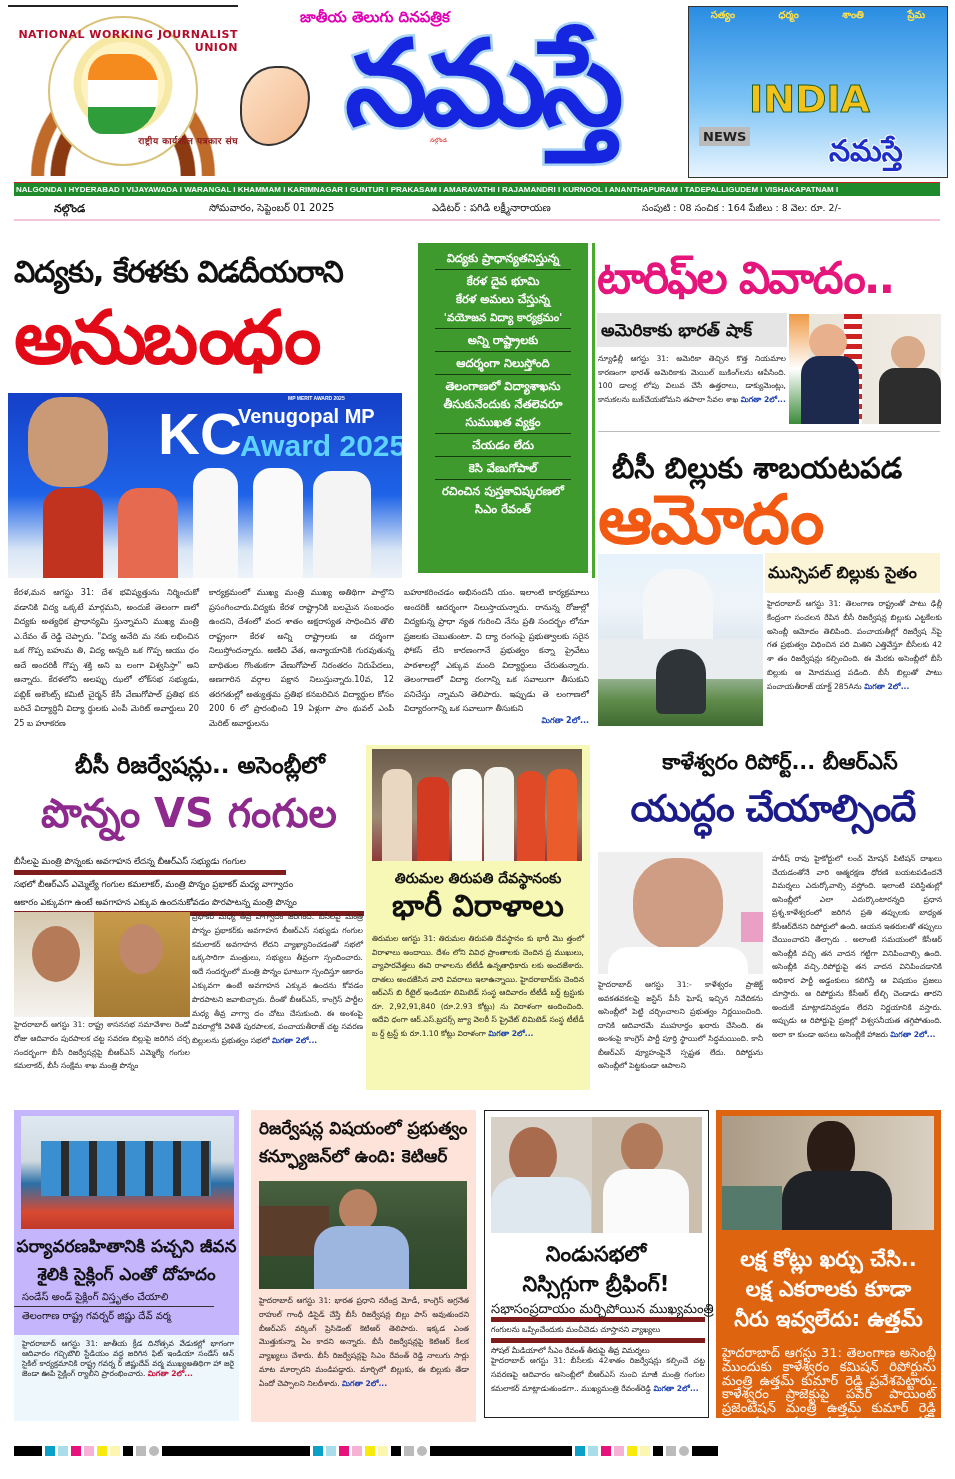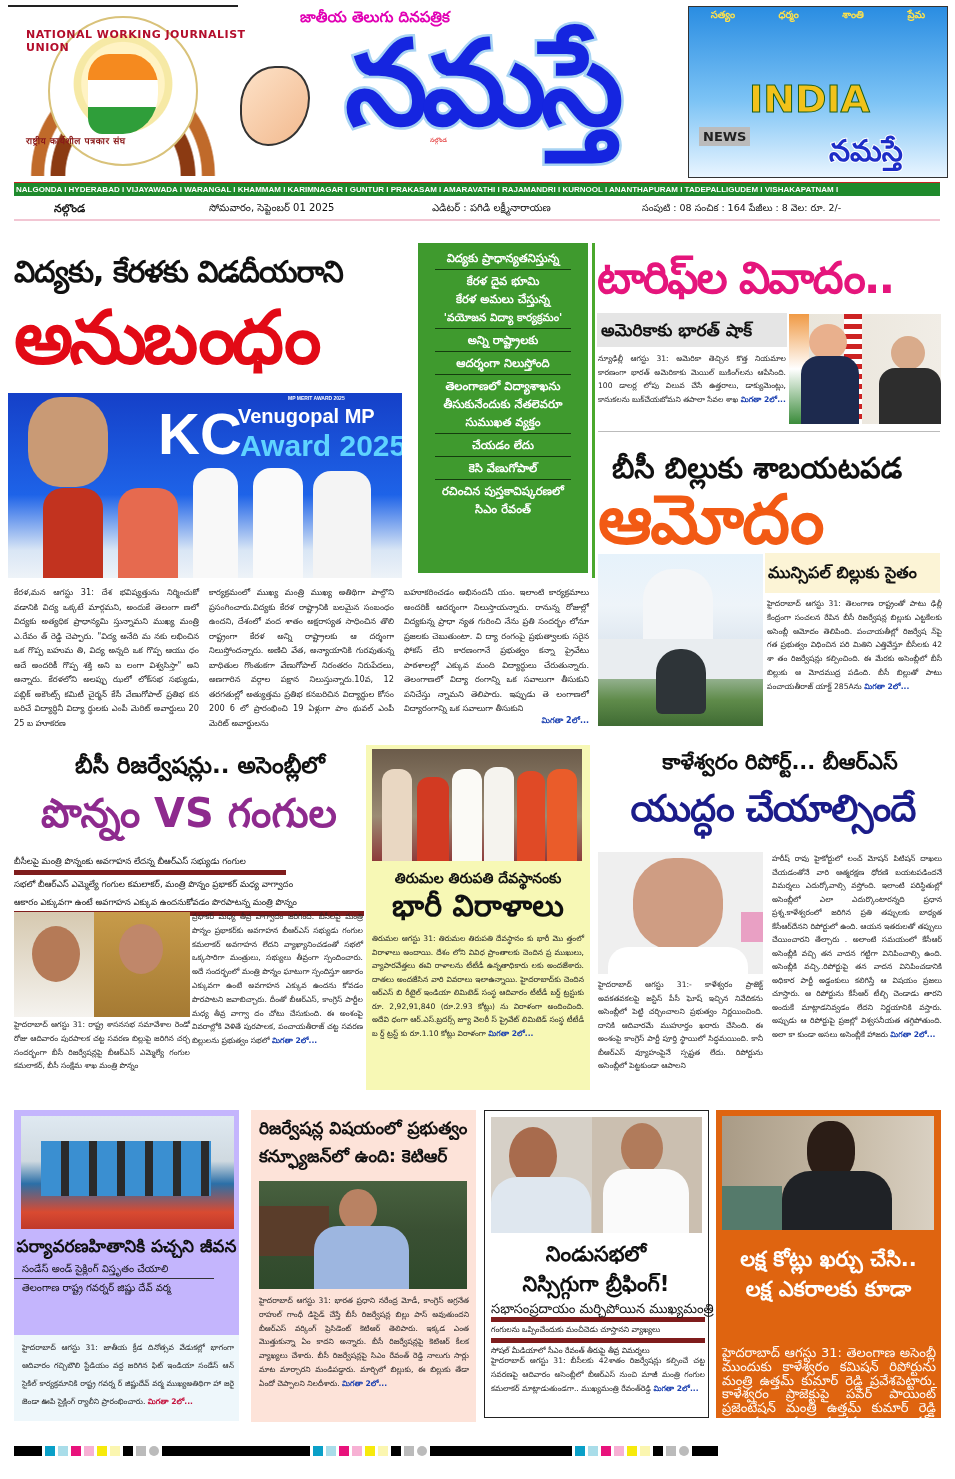--- a/index.html
+++ b/index.html
@@ -3,21 +3,21 @@
 <meta charset="utf-8">
 <style>
 *{box-sizing:border-box;margin:0;padding:0}
 body{width:955px;height:1479px;background:#fff;font-family:"DejaVu Sans",sans-serif;color:#111;position:relative;overflow:hidden}
 .abs{position:absolute}
 
 .logo-left{left:8px;top:6px;width:230px;height:170px}
 .logo-ring{position:absolute;left:40px;top:10px;width:150px;height:150px;border-radius:50%;background:radial-gradient(circle at 50% 45%,#fff3c4 0 38%,#f6e9a5 39% 45%,#fff 46%);border:2px solid #d9c27a}
 .logo-wings{position:absolute;left:0;top:40px;width:230px;height:130px;background:radial-gradient(ellipse at 50% 100%,transparent 35%,#8b3a12 36% 44%,transparent 45%),radial-gradient(ellipse at 50% 100%,transparent 48%,#c06a2a 49% 56%,transparent 57%)}
 .logo-map{position:absolute;left:80px;top:48px;width:70px;height:80px;background:linear-gradient(#f58a1f 0 33%,#fff 33% 66%,#2f9e3a 66%);border-radius:30% 40% 50% 20%}
-.logo-text{position:absolute;left:18px;top:22px;width:230px;text-align:left;font:bold 11px "DejaVu Sans",sans-serif;color:#b30d2b;letter-spacing:0.5px}
+.logo-text{position:absolute;left:0;top:22px;width:230px;text-align:right;font:bold 11px "DejaVu Sans",sans-serif;color:#b30d2b;letter-spacing:0.5px}
 .title-block{left:240px;top:6px;width:440px;height:170px}
 .title-sub{position:absolute;left:60px;top:2px;font:bold 15px "DejaVu Sans",sans-serif;color:#e100b4}
 .title-main{position:absolute;left:105px;top:18px;font:900 118px "DejaVu Sans",sans-serif;color:#1525e0;letter-spacing:-6px;-webkit-text-stroke:5px #a9d4f3;paint-order:stroke fill;line-height:1}
 .title-hands{position:absolute;left:0;top:60px;width:70px;height:80px;border-radius:50% 40% 60% 40%;background:linear-gradient(135deg,#fde2c8,#f2b98e);border:2px solid #333}
 .title-small{position:absolute;left:190px;top:130px;font:6px "DejaVu Sans",sans-serif;color:#d11}
 .banner-right{left:688px;top:6px;width:260px;height:172px;background:linear-gradient(180deg,#2a8de2 0%,#7cc3f5 55%,#e9f5ff 100%);border:1px solid #333}
 .banner-words{position:absolute;top:2px;left:0;right:0;display:flex;justify-content:space-around;font:bold 10px "DejaVu Sans",sans-serif;color:#ffe14a}
 .banner-india{position:absolute;left:60px;top:70px;font:900 38px "DejaVu Sans",sans-serif;color:#f2c21a;-webkit-text-stroke:1px #1a5d1a}
 .banner-news{position:absolute;left:10px;top:120px;font:bold 13px "DejaVu Sans",sans-serif;color:#222;background:#bbb;padding:2px 4px}
 .banner-nam{position:absolute;left:140px;top:126px;font:900 30px "DejaVu Sans",sans-serif;color:#1d2dc7;-webkit-text-stroke:2px #fff;paint-order:stroke fill}
@@ -232,25 +232,26 @@
   <span>హరీష్ రావు హైకోర్టులో లంచ్ మోషన్ పిటిషన్ దాఖలు చేయడంతోనే వారి ఆత్మరక్షణ ధోరణి బయటపడిందనే విమర్శలు ఎదుర్కోవాల్సి వస్తోంది. ఇలాంటి పరిస్థితుల్లో అసెంబ్లీలో ఎలా ఎదుర్కొంటారన్నది ప్రధాన ప్రశ్న.కాళేశ్వరంలో జరిగిన ప్రతి తప్పులకు బాధ్యత కేసీఆర్‌దేనని రిపోర్టులో ఉంది. ఆయన ఇతరులతో తప్పులు చేయించారని తేల్చారు . అలాంటి సమయంలో కేసీఆర్ అసెంబ్లీకి వచ్చి తన వాదన గట్టిగా వినిపించాల్సి ఉంది. అసెంబ్లీకి వచ్చి..రిపోర్టుపై తన వాదన వినిపించడానికి అధికార పార్టీ అడ్డంకులు కలిగిస్తే ఆ విషయం ప్రజలు చూస్తారు. ఆ రిపోర్టును కేసీఆర్ టీల్చి చెండాడు తారని అందుకే మాట్లాడనివ్వడం లేదని నిర్ణయానికి వస్తారు. అప్పుడు ఆ రిపోర్టుపై ప్రజల్లో విశ్వసనీయత తగ్గిపోతుంది. అలా కా కుండా అసలు అసెంబ్లీకే హాజరు</span>
   <span class="more">మిగతా 2లో...</span>
 </p>
 
 <div class="abs cyc-box">
   <div class="photo" style="left:7px;top:6px;width:213px;height:113px;background:linear-gradient(180deg,#dfe9f1 0%,#cfd9e0 40%,#2b6fa7 60%,#d94a31 85%,#c0392b 100%)">
     <div style="position:absolute;left:20px;top:25px;width:170px;height:55px;background:repeating-linear-gradient(90deg,#3a8fd1 0 20px,#2b2b2b 20px 28px)"></div>
   </div>
   <div style="position:absolute;top:122px;width:225px">
     <div class="cyc-head">పర్యావరణహితానికి పచ్చని జీవన</div>
+    <div class="cyc-head">శైలికి సైక్లింగ్ ఎంతో దోహదం</div>
     <div class="cyc-sub" style="padding-left:8px;border-bottom:1px solid #333;width:200px">సండేస్ అండ్ సైక్లింగ్ విస్తృతం చేయాలి</div>
     <div class="cyc-sub" style="padding-left:8px">తెలంగాణ రాష్ట్ర గవర్నర్ జిష్ణు దేవ్ వర్మ</div>
   </div>
 </div>
-<p class="abs body-text" style="left:22px;top:1339px;width:212px;font-size:7.6px;line-height:18px;background:#eef7fb">
+<p class="abs body-text" style="left:22px;top:1339px;width:212px;font-size:7.6px;line-height:10px;background:#eef7fb">
   <span>హైదరాబాద్ ఆగస్టు 31: జాతీయ క్రీడ దినోత్సవ వేడుకల్లో భాగంగా ఆదివారం గచ్చిబౌలి స్టేడియం వద్ద జరిగిన ఫిట్ ఇండియా సండేస్ ఆన్ సైకిల్ కార్యక్రమానికి రాష్ట్ర గవర్న ర్ జిష్ణుదేవ్ వర్మ ముఖ్యఅతిథిగా హా జరై జెండా ఊపి సైక్లింగ్ ర్యాలీని ప్రారంభించారు.</span>
   <span class="more red">మిగతా 2లో...</span>
 </p>
 <div class="abs" style="left:14px;top:1335px;width:225px;height:86px;background:#eef7fb;z-index:-1"></div>
 
 <div class="abs ktr-box" style="height:312px">
   <div style="position:absolute;left:8px;top:4px;width:215px">
     <div class="ktr-head">రిజర్వేషన్ల విషయంలో ప్రభుత్వం</div>
     <div class="ktr-head">కన్ఫ్యూజన్‌లో ఉంది: కెటిఆర్</div>
   </div>
@@ -289,20 +290,21 @@
 
 <div class="abs uttam-box" style="height:308px">
   <div class="photo" style="left:6px;top:6px;width:212px;height:114px;background:linear-gradient(90deg,#a99b86 0%,#c7bba7 60%,#d9d0c2 100%)">
     <div style="position:absolute;left:85px;top:5px;width:48px;height:60px;border-radius:45%;background:#2b1d16"></div>
     <div style="position:absolute;left:60px;top:55px;width:110px;height:59px;background:#1f2226;border-radius:28px 28px 0 0"></div>
     <div style="position:absolute;left:0;top:70px;width:60px;height:44px;background:#557a6b"></div>
   </div>
   <div style="position:absolute;top:134px;width:225px">
     <div class="uttam-head">లక్ష కోట్లు ఖర్చు చేసి..</div>
     <div class="uttam-head">లక్ష ఎకరాలకు కూడా</div>
+    <div class="uttam-head">నీరు ఇవ్వలేదు: ఉత్తమ్</div>
   </div>
   <p class="body-text" style="position:absolute;left:6px;top:236px;width:214px;font-size:13px;line-height:13.8px;color:#fff">
     <span>హైదరాబాద్ ఆగస్టు 31: తెలంగాణ అసెంబ్లీ ముందుకు కాళేశ్వరం కమిషన్ రిపోర్టును మంత్రి ఉత్తమ్ కుమార్ రెడ్డి ప్రవేశపెట్టారు. కాళేశ్వరం ప్రాజెక్టుపై పవర్ పాయింట్ ప్రజెంటేషన్ మంత్రి ఉత్తమ్ కుమార్ రెడ్డి ఇచ్చారు. ఈ సందర్భంగా ఉత్తమ్ మాట్లాడుతూ..</span>
     <span style="font-weight:bold">మిగతా 2లో...</span>
   </p>
 </div>
 
 <div class="abs reg-strip">
   <div style="width:28px;background:#000"></div>
   <div style="width:10px;background:#0aa0c8"></div>

